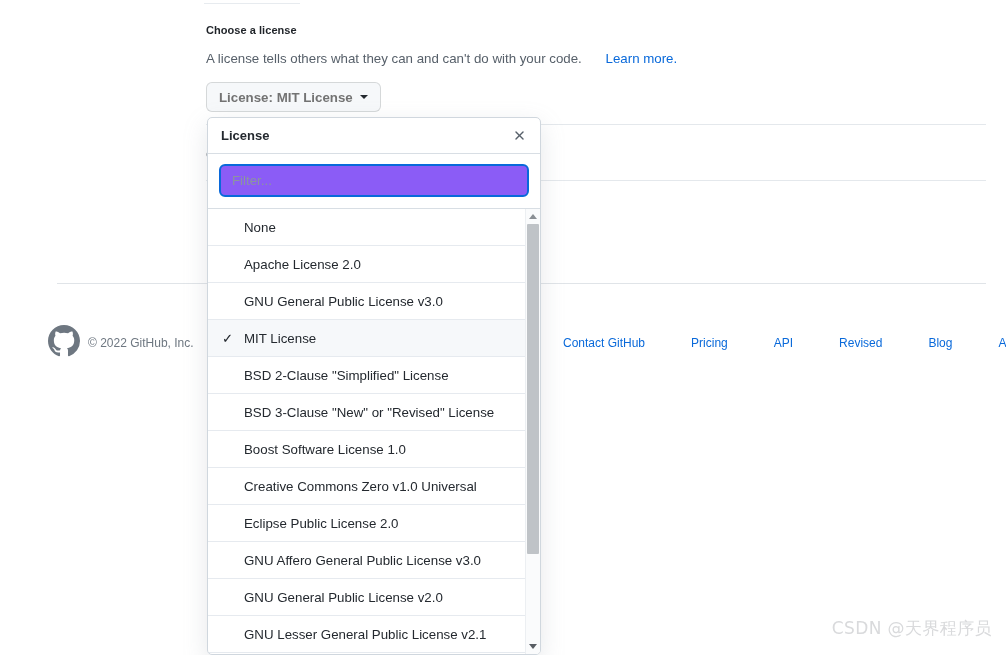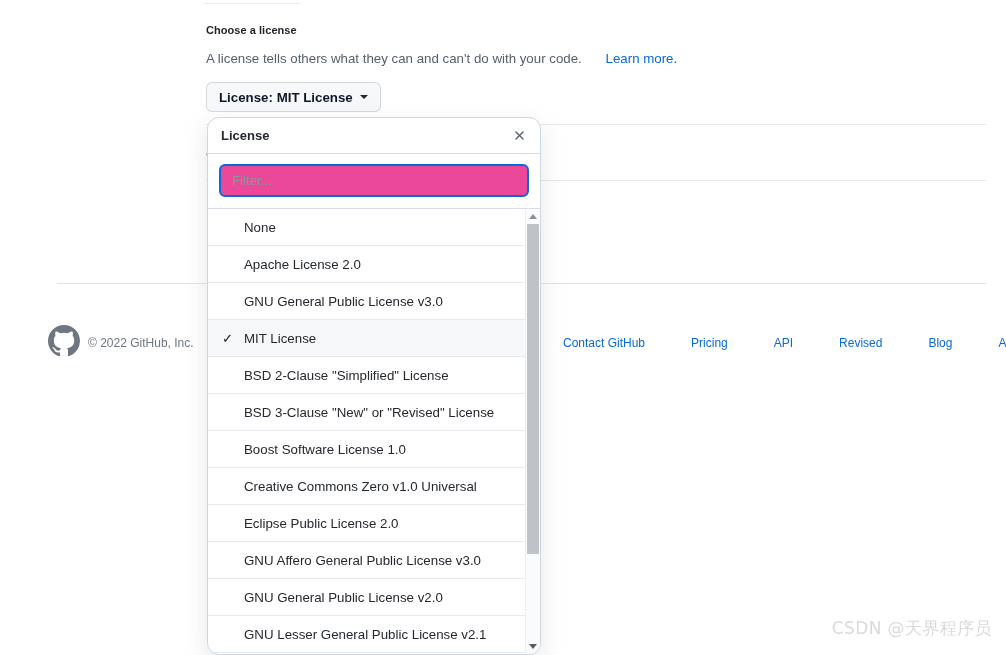--- a/index.html
+++ b/index.html
@@ -65,21 +65,21 @@
     align-items: center;
     gap: 5px;
     margin-top: 13px;
     height: 30px;
     padding: 0 12px;
     background: #f6f8fa;
     border: 1px solid rgba(27,31,36,0.15);
     border-radius: 6px;
     font-size: 13.3px;
     font-weight: 600;
-    color: #0f172a;
+    color: #737373;
     cursor: pointer;
     box-sizing: border-box;
     font-family: "Liberation Sans", sans-serif;
   }
   .caret-down {
     width: 0; height: 0;
     border-left: 4px solid transparent;
     border-right: 4px solid transparent;
     border-top: 4px solid #24292f;
     margin-left: 2px;
@@ -151,21 +151,21 @@
 
   
   .license-dropdown {
     position: absolute;
     left: 207px;
     top: 117px;
     width: 334px;
     height: 538px;
     background: #ffffff;
     border: 1px solid #d0d7de;
-    border-radius: 12px;
+    border-radius: 5px;
     box-shadow: 0 8px 24px rgba(140,149,159,0.22);
     box-sizing: border-box;
     display: flex;
     flex-direction: column;
     overflow: hidden;
   }
 
   .dd-header {
     height: 36px;
     min-height: 36px;
@@ -203,21 +203,21 @@
     width: 100%;
     height: 33px;
     box-sizing: border-box;
     padding: 0 11px;
     font-size: 13.3px;
     font-family: "Liberation Sans", sans-serif;
     color: #24292f;
     border: 2px solid #0969da;
     border-radius: 6px;
     outline: none;
-    background: #ec4899;
+    background: #8b5cf6;
   }
   .dd-filter::placeholder { color: #8c959f; }
 
   .dd-list-area {
     flex: 1;
     position: relative;
     overflow: hidden;
     display: flex;
   }
   .dd-list {

